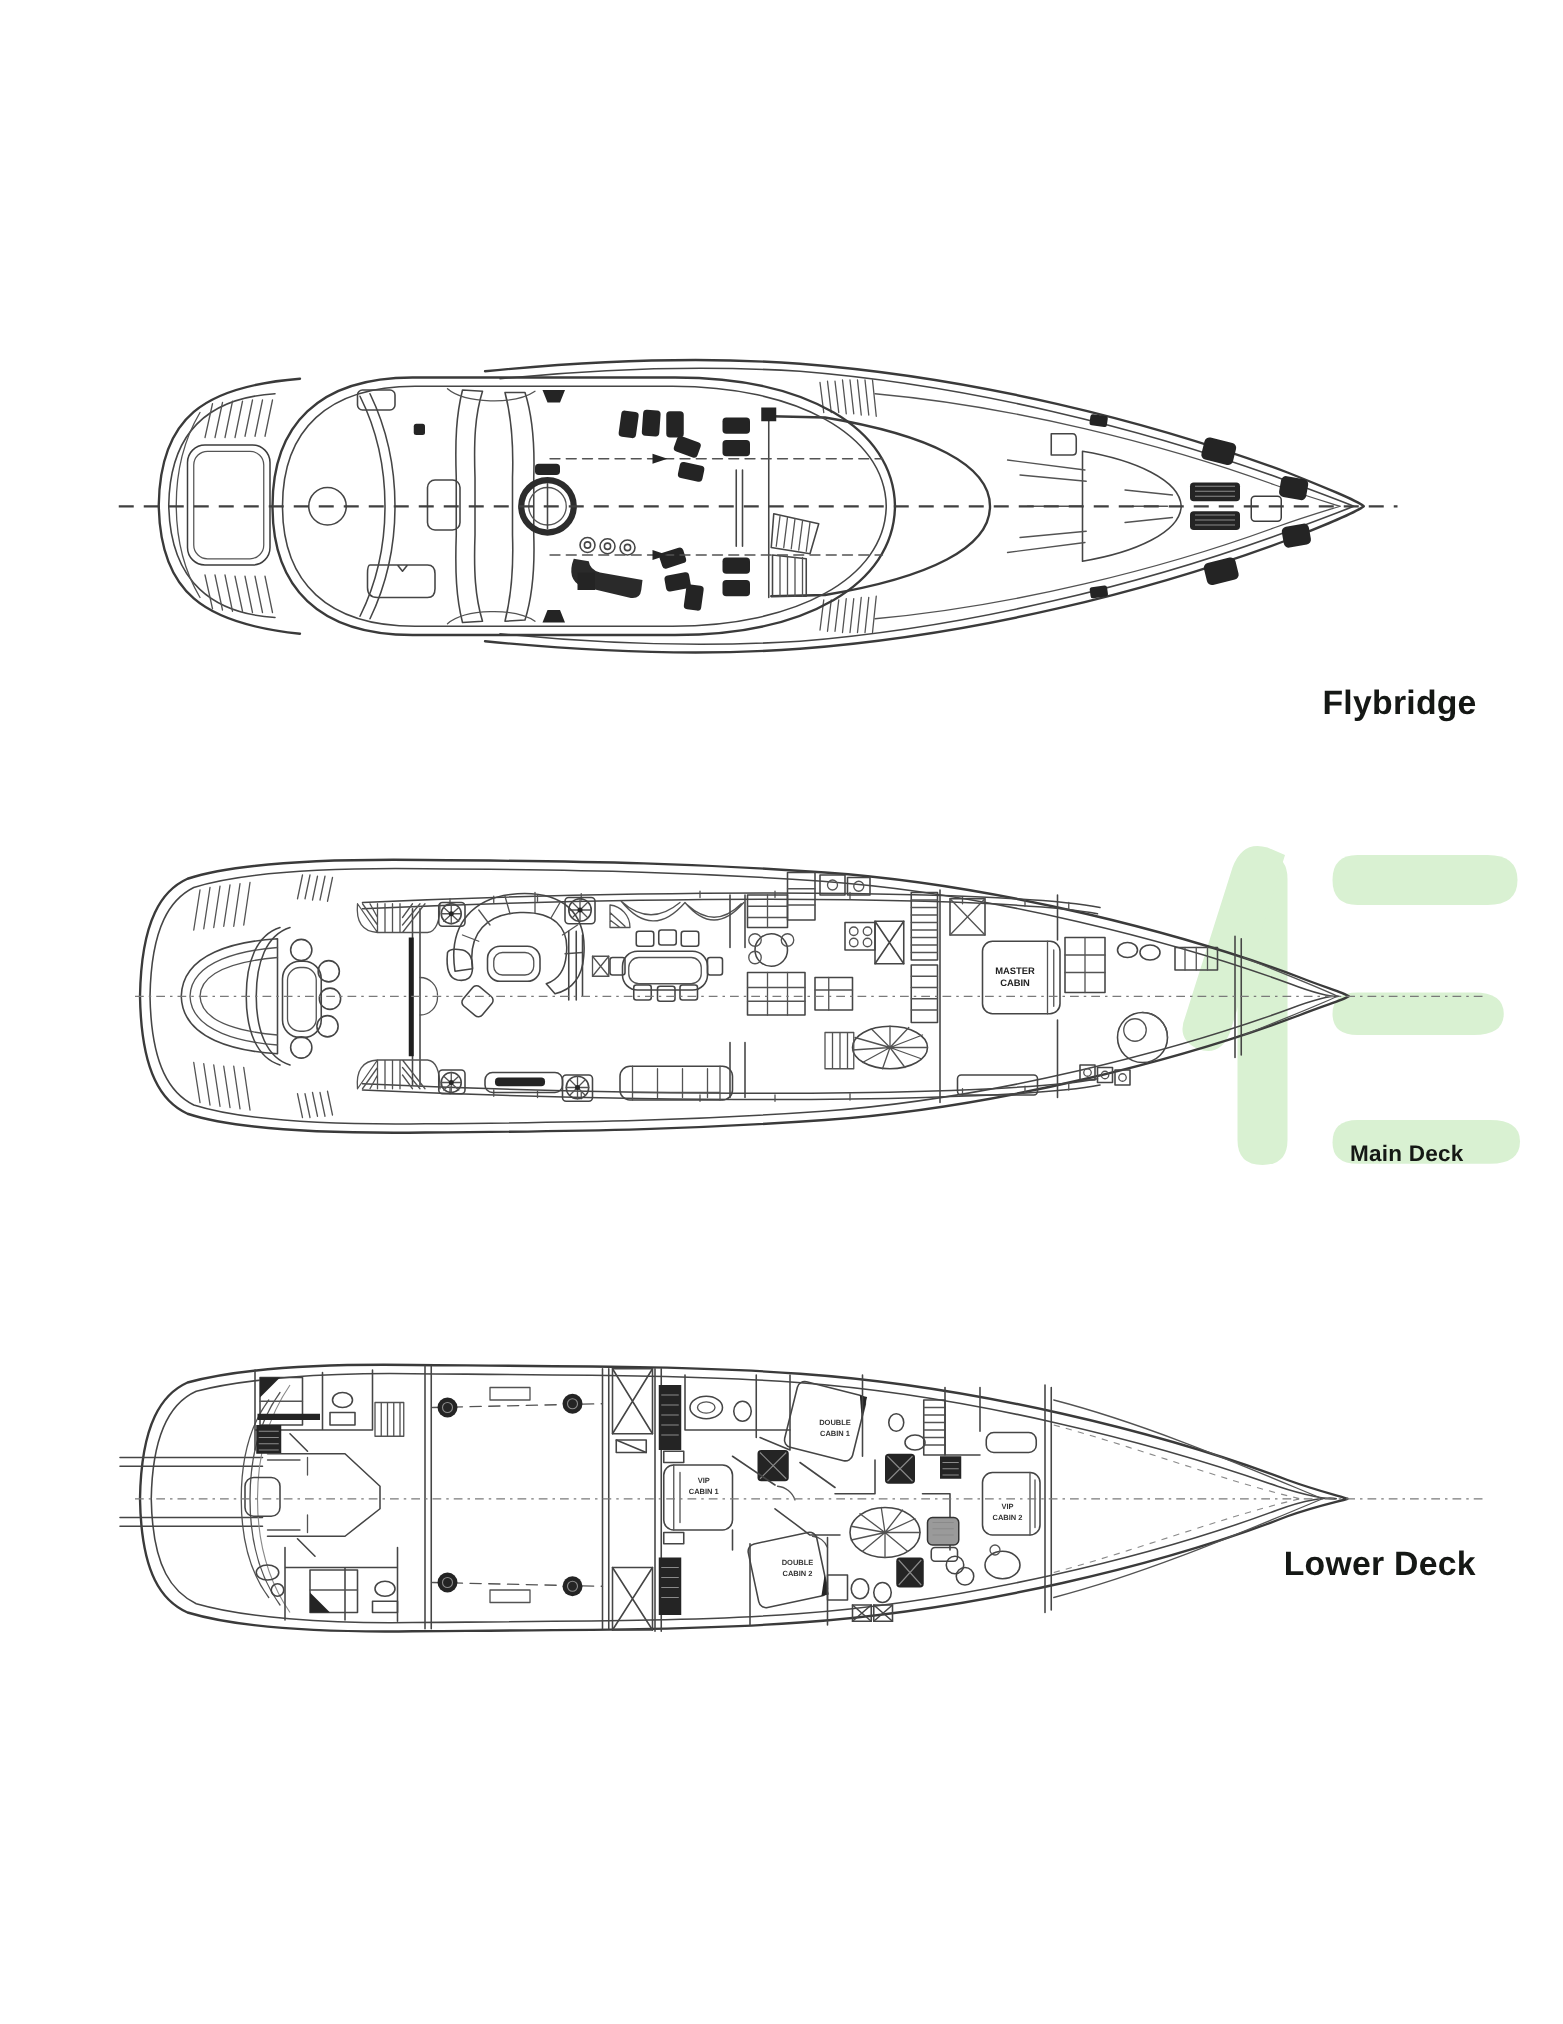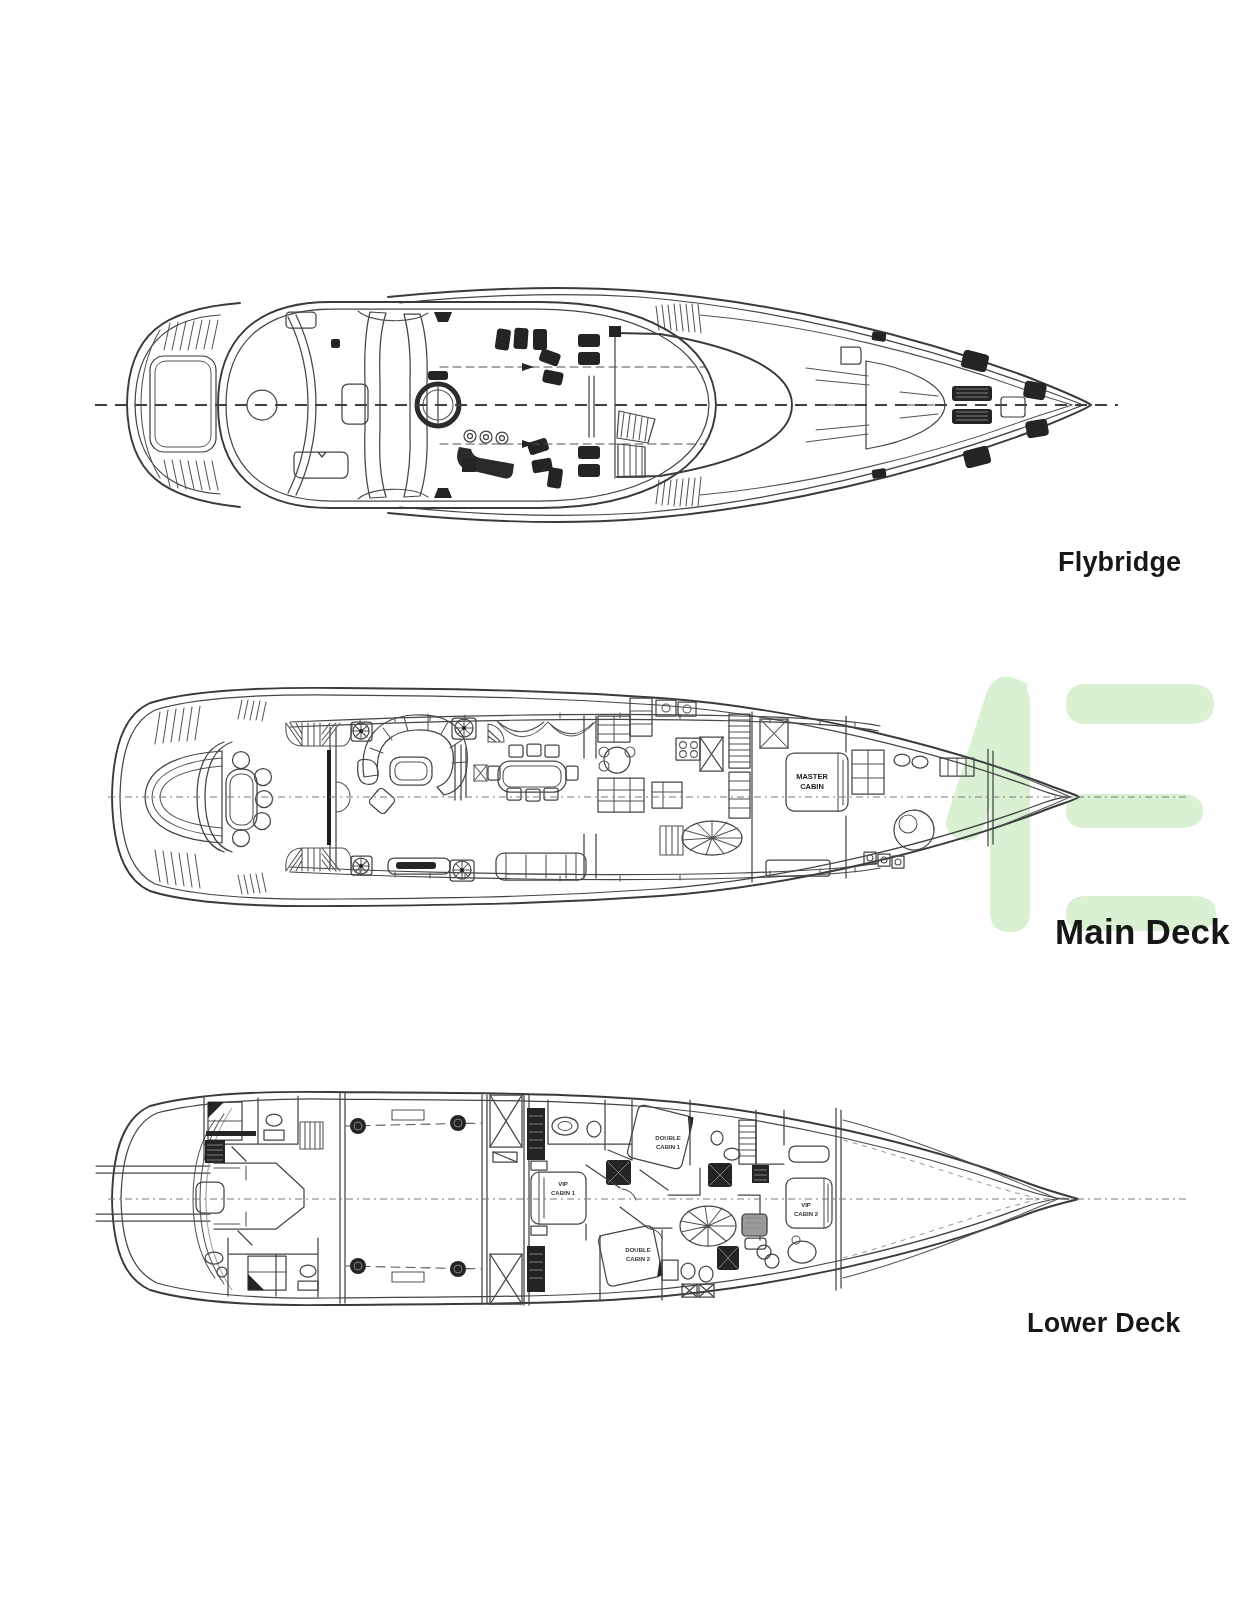--- a/index.html
+++ b/index.html
@@ -707,16 +707,16 @@
 <path class="f" stroke-dasharray="5 5" d="M843 1140 C910 1158 980 1185 1040 1199"></path>
 
 <path class="f" stroke-dasharray="5 5" d="M843 1258 C910 1240 980 1213 1040 1199"></path>
 
 <path stroke="#7a7a7a" stroke-width="1" fill="none" stroke-dasharray="7 4 2 4" d="M108 1199 L1190 1199"></path>
 </g>
 </svg>
 
 <div class="lbl" style="left:1058px;top:516px;font-size:27px;margin-top:33px;">Flybridge</div>
 
-<div class="lbl" style="left:1055px;top:914px;font-size:35px;">Main Deck</div>
-
-<div class="lbl" style="left:1027px;top:1310px;font-size:27px;">Lower Deck</div>
+<div class="lbl" style="left:1080px;top:914px;font-size:18px;">Main Deck</div>
+
+<div class="lbl" style="left:1027px;top:1238px;font-size:27px;">Lower Deck</div>
 </div>
 
 </body></html>

